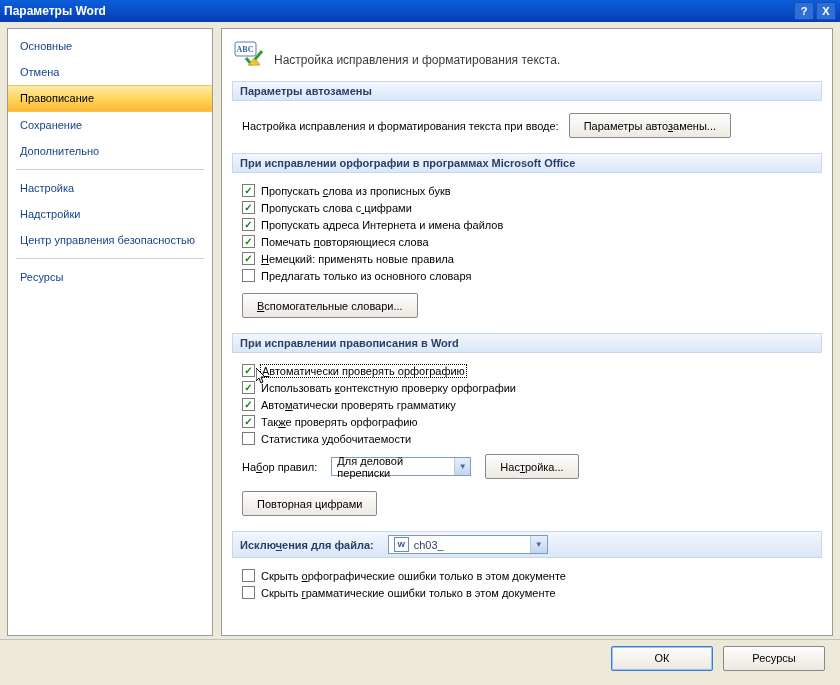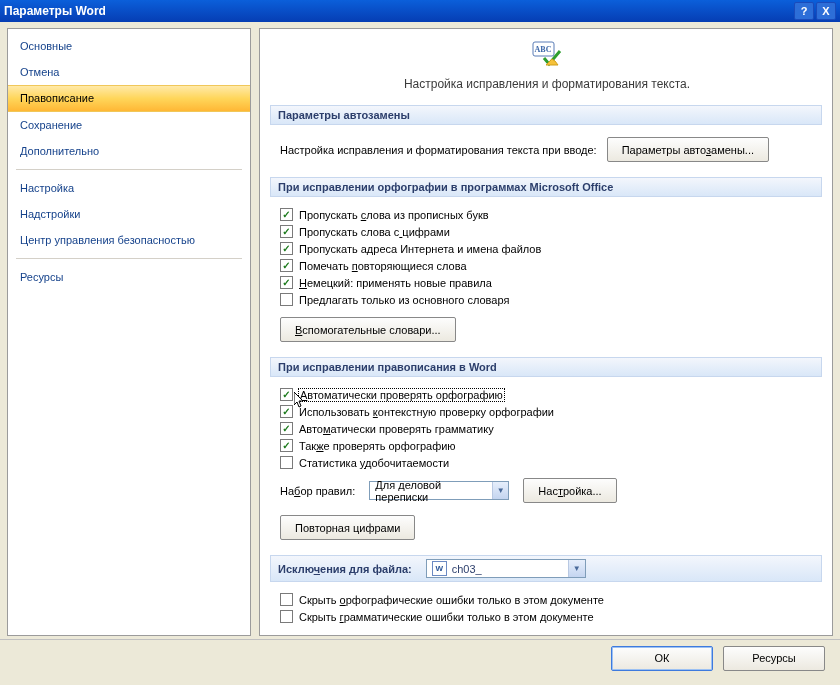--- a/index.html
+++ b/index.html
@@ -43,21 +43,21 @@
     font-weight: bold;
   }
   .client {
     display: flex;
     height: 617px;
     padding: 6px 7px 3px 7px;
     gap: 8px;
     box-sizing: border-box;
   }
   .sidebar {
-    width: 244px;
+    width: 206px;
     background: #fff;
     border: 1px solid #9b9b9b;
     box-sizing: border-box;
     padding: 4px 0;
   }
   .sidebar-item {
     padding: 7px 12px;
     color: #15428b;
     font-size: 11px;
     cursor: default;
@@ -76,24 +76,23 @@
   .content {
     flex: 1;
     background: #fff;
     border: 1px solid #9b9b9b;
     box-sizing: border-box;
     padding: 8px 10px 6px 10px;
     overflow: hidden;
   }
   .hdr {
     display: flex;
-    align-items: center;
+    align-items: flex-end;
     gap: 10px;
     padding: 4px 0 10px 2px;
-    flex-direction: column;
   }
   .hdr-icon {
     width: 30px;
     height: 26px;
     position: relative;
     flex-shrink: 0;
   }
   .hdr-text {
     color: #3b3b3b;
     font-size: 12px;

